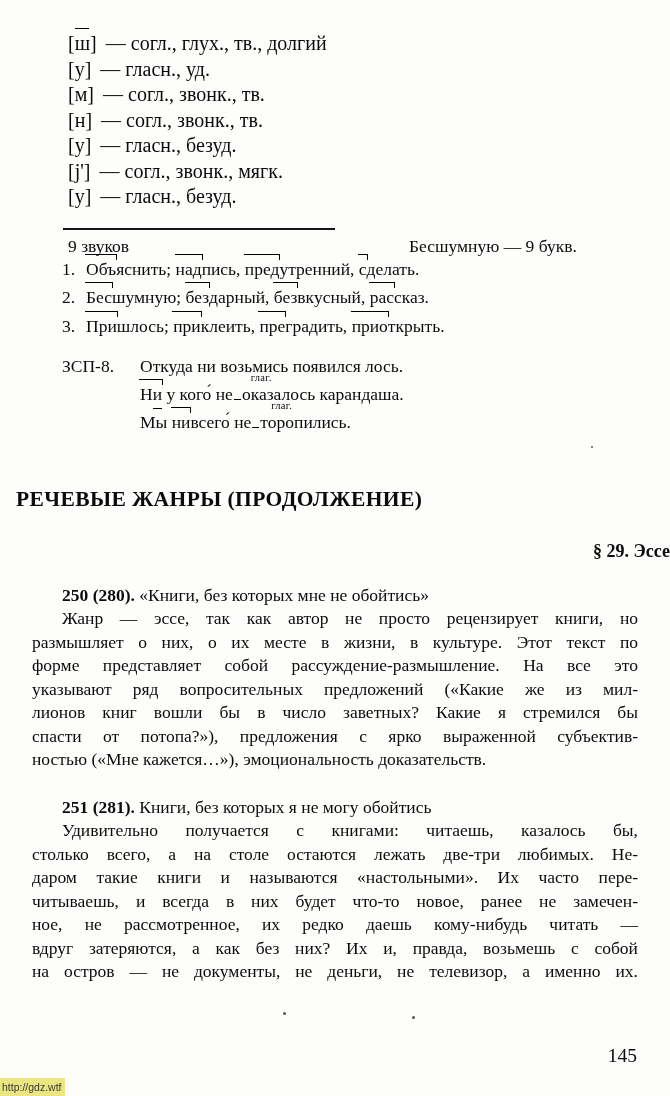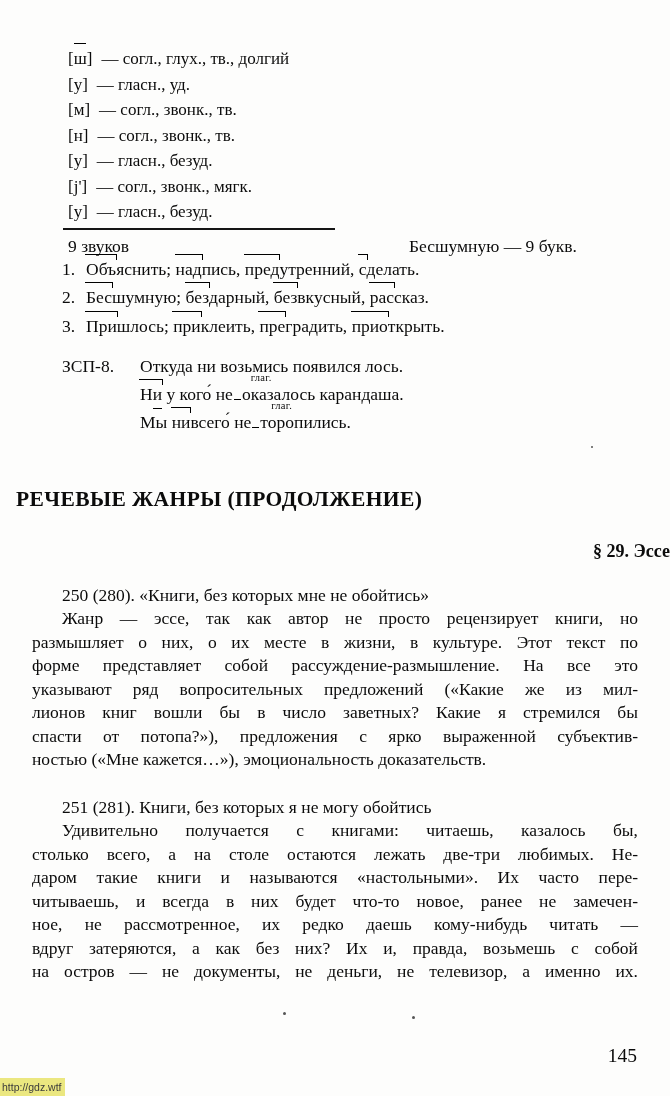--- a/index.html
+++ b/index.html
@@ -2,21 +2,21 @@
 <html><head>
 <meta charset="utf-8">
 <style>
   html,body { margin:0; padding:0; background:#888; }
   .page {
     position:relative; width:670px; height:1096px; margin:0 auto;
     background:#fdfdfc; color:#0b0b0b; overflow:hidden;
     font-family:"Liberation Serif", serif;
   }
   
-  .phonetics { position:absolute; top:46px; left:68px; font-size:17px; }
+  .phonetics { position:absolute; top:31px; left:68px; font-size:20px; }
   .ph-line { height:25.5px; line-height:25.5px; white-space:nowrap; }
   .ph-sym { display:inline-block; position:relative; }
   .ph-sym.macron::before {
     content:""; position:absolute; left:0; right:1px; top:-3px;
     border-top:1.9px solid #000;
   }
   .ph-desc { margin-left:9px; }
   .divider { position:absolute; top:228px; left:63px; width:272px; height:2px; background:#151515; }
   .totals { position:absolute; top:236px; left:0; width:100%; height:25px; font-size:17.5px; }
   .total-sounds { position:absolute; left:68px; top:0; }
@@ -50,21 +50,21 @@
   }
   .section-subtitle {
     position:absolute; top:541px; left:0; width:100%; margin:0;
     text-align:right; font-size:18px; font-weight:bold;
   }
   
   .exercise { position:absolute; left:32px; width:606px; font-size:17.5px; }
   .ex-250 { top:584px; }
   .ex-251 { top:796px; }
   .tline { line-height:23.45px; height:23.45px; padding-left:30px; white-space:nowrap; }
-  .ex-num { font-weight:normal; }
+  .ex-num { font-weight:bold; }
   .bline { line-height:23.45px; height:23.45px; }
   .jline { text-align:justify; text-align-last:justify; }
   .nline { text-align:left; }
   .indent { text-indent:30px; }
   
   .pageno { position:absolute; top:1045px; right:33px; font-size:19.5px; }
   .watermark {
     position:absolute; left:0; top:1078px; height:34px; line-height:18px;
     padding:0 3px 0 2px; font-family:"Liberation Sans", sans-serif; font-size:10.5px;
   }

